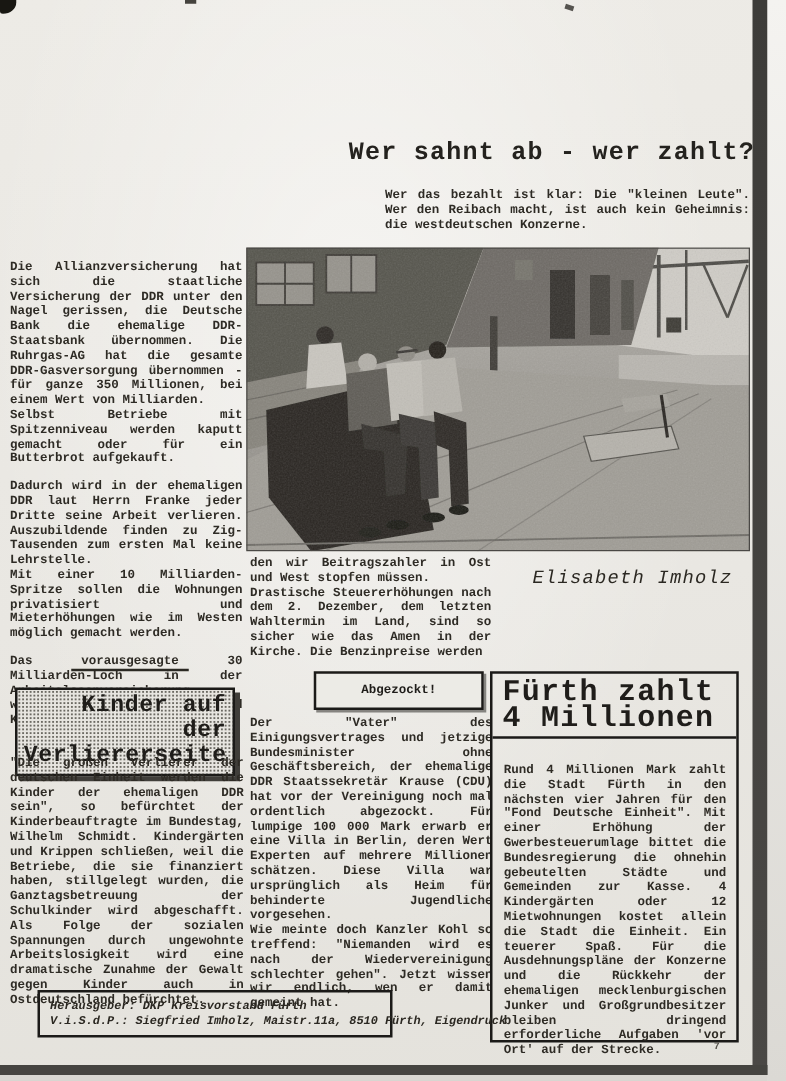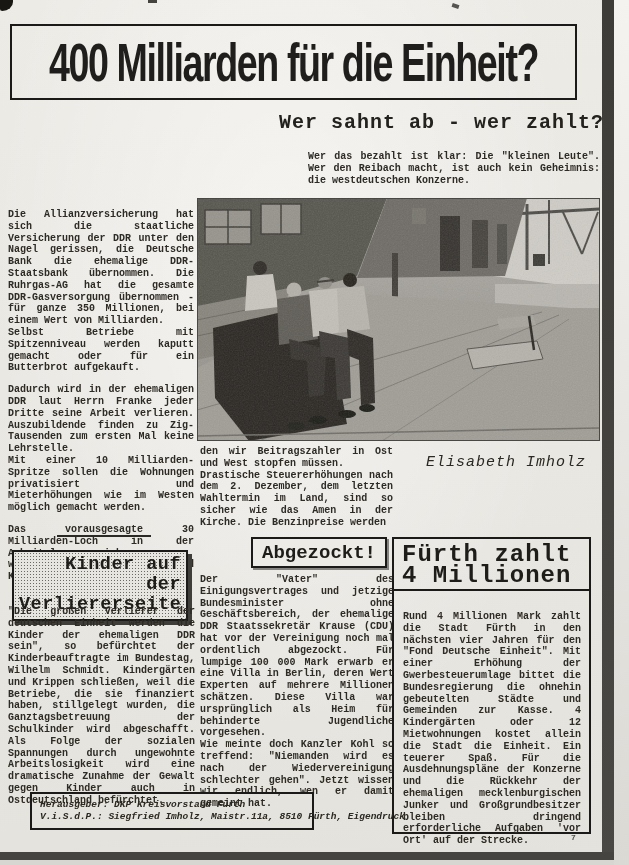--- a/index.html
+++ b/index.html
@@ -59,21 +59,21 @@
     font-size:18.5px;line-height:20px;font-weight:bold;
     white-space:pre-line;letter-spacing:0.5px;color:#1f1d1a;
   }
   .kinder-body{left:8px;top:606px;width:187px;}
   
   .abgezockt-box{
     left:251px;top:537px;width:132px;height:27px;
     border:2px solid #1b1a18;box-shadow:2px 2px 0 rgba(50,48,44,0.55);
     display:flex;align-items:center;justify-content:center;background:#ecebe6;
   }
-  .abgezockt-title{font-size:19px;font-weight:bold;color:#1f1d1a;}
+  .abgezockt-title{font-size:10px;font-weight:bold;color:#1f1d1a;}
   .abgezockt-body{left:200px;top:574px;width:194px;}
   
   .fuerth-box{
     left:392px;top:537px;width:195px;height:293px;
     border:2px solid #1b1a18;
   }
   .fuerth-title{
     padding:5px 4px 3px 8px;
     font-size:24px;line-height:21px;font-weight:bold;
     white-space:pre-line;letter-spacing:1px;color:#1f1d1a;
@@ -101,23 +101,20 @@
 </style>
 </head>
 <body>
 
 <div class="page">
 
   <div class="abs smudge1"></div>
   <div class="abs smudge2"></div>
   <div class="abs smudge3"></div>
 
-  <div class="abs headline-box">
-    <div class="headline-text">400 Milliarden für die Einheit?</div>
-  </div>
   <div class="abs subtitle">Wer sahnt ab - wer zahlt?</div>
 
   <div class="abs prose intro-right">Wer das bezahlt ist klar: Die "kleinen Leute". Wer den Reibach macht, ist auch kein Geheimnis: die westdeutschen Konzerne.</div>
 
   <div class="abs col-left">
     <p class="prose">Die Allianzversicherung hat sich die staatliche Versicherung der DDR unter den Nagel gerissen, die Deutsche Bank die ehemalige DDR-Staatsbank übernommen. Die Ruhrgas-AG hat die gesamte DDR-Gasversorgung übernommen - für ganze 350 Millionen, bei einem Wert von Milliarden.
 Selbst Betriebe mit Spitzenniveau werden kaputt gemacht oder für ein Butterbrot aufgekauft.</p>
     <p class="prose">Dadurch wird in der ehemaligen DDR laut Herrn Franke jeder Dritte seine Arbeit verlieren. Auszubildende finden zu Zig-Tausenden zum ersten Mal keine Lehrstelle.
 Mit einer 10 Milliarden-Spritze sollen die Wohnungen privatisiert und Mieterhöhungen wie im Westen möglich gemacht werden.</p>
     <p class="prose">Das vorausgesagte 30 Milliarden-Loch in der Arbeitslosenversicherung, weitere in der Renten- und Krankenversicherung wer-</p>

